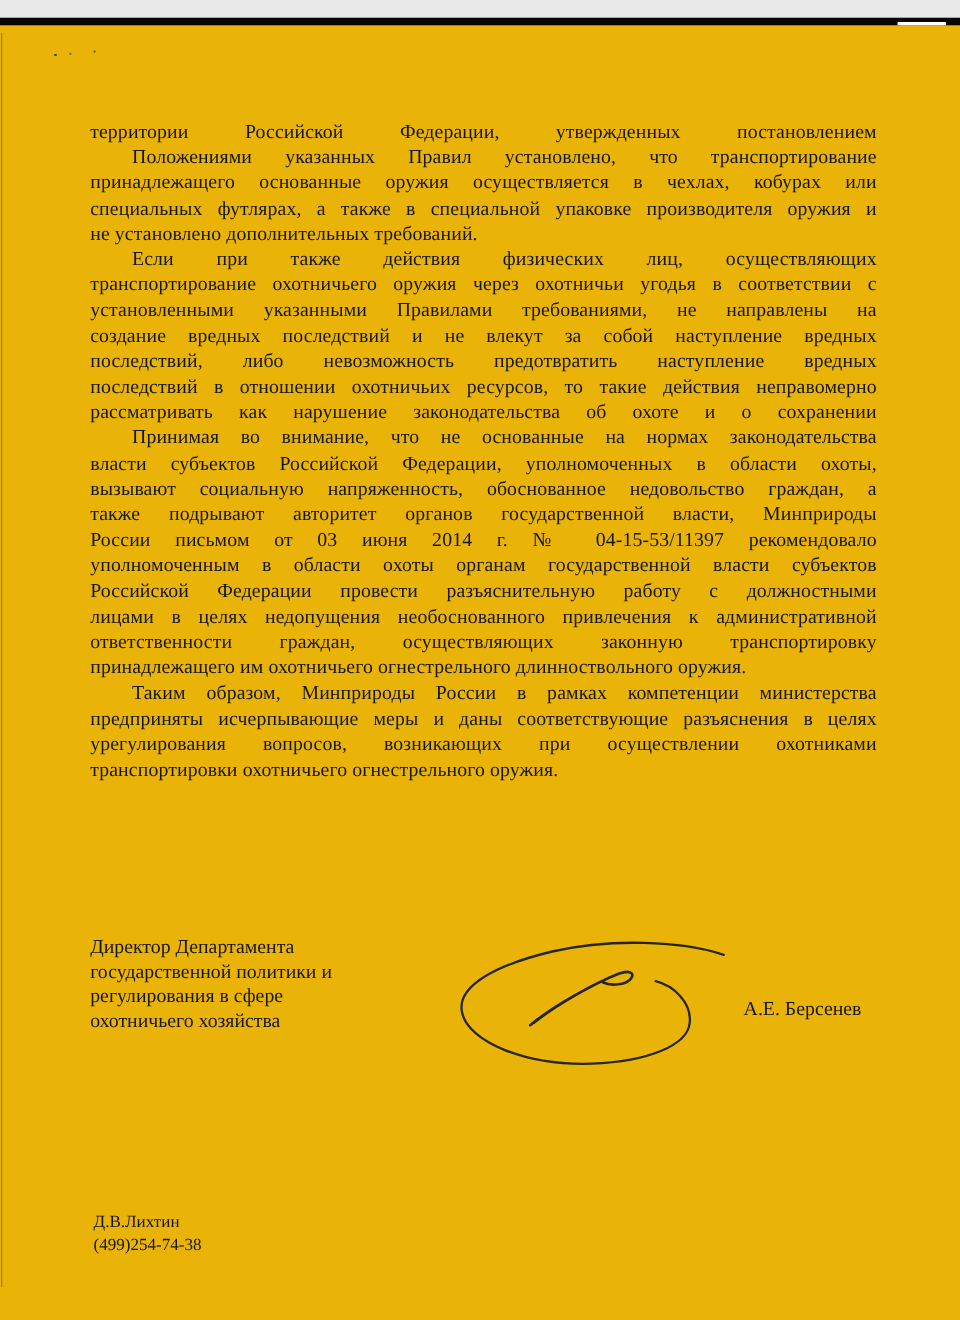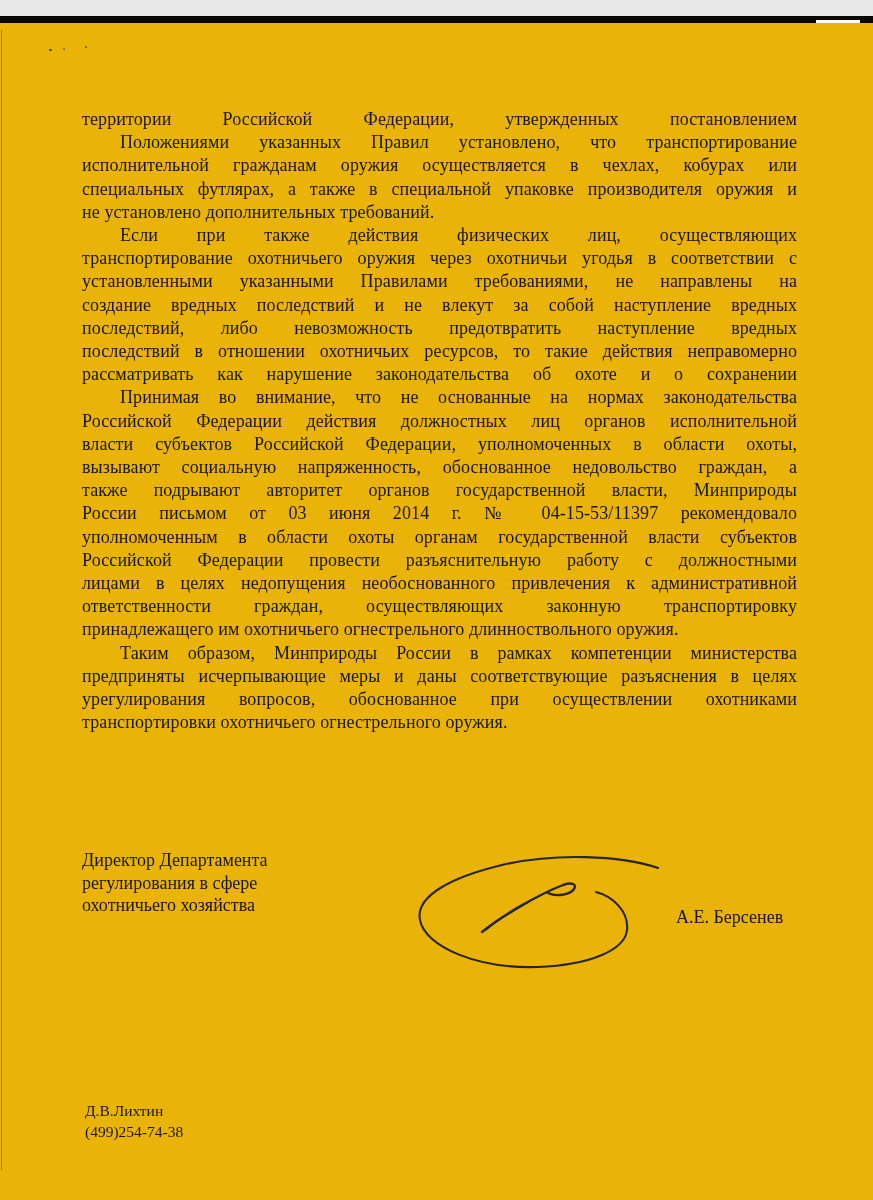--- a/index.html
+++ b/index.html
@@ -79,56 +79,56 @@
   <div class="speck s1"></div>
   <div class="speck s2"></div>
   <div class="speck s3"></div>
 
   <div class="body-text">
       <div>
         <div class="line">территории Российской Федерации, утвержденных постановлением</div>
       </div>
       <div>
         <div class="line indent">Положениями указанных Правил установлено, что транспортирование</div>
-        <div class="line">исполнительной гражданам оружия осуществляется в чехлах, кобурах или</div>
+        <div class="line">принадлежащего основанные оружия осуществляется в чехлах, кобурах или</div>
         <div class="line">специальных футлярах, а также в специальной упаковке производителя оружия и</div>
         <div class="line last">не установлено дополнительных требований.</div>
       </div>
       <div>
         <div class="line indent">Если при также действия физических лиц, осуществляющих</div>
         <div class="line">транспортирование охотничьего оружия через охотничьи угодья в соответствии с</div>
         <div class="line">установленными указанными Правилами требованиями, не направлены на</div>
         <div class="line">создание вредных последствий и не влекут за собой наступление вредных</div>
         <div class="line">последствий, либо невозможность предотвратить наступление вредных</div>
         <div class="line">последствий в отношении охотничьих ресурсов, то такие действия неправомерно</div>
         <div class="line">рассматривать как нарушение законодательства об охоте и о сохранении</div>
       </div>
       <div>
         <div class="line indent">Принимая во внимание, что не основанные на нормах законодательства</div>
-        <div class="line">Российской Федерации действия должностных лиц органов исполнительной</div>
         <div class="line">власти субъектов Российской Федерации, уполномоченных в области охоты,</div>
         <div class="line">вызывают социальную напряженность, обоснованное недовольство граждан, а</div>
         <div class="line">также подрывают авторитет органов государственной власти, Минприроды</div>
         <div class="line">России письмом от 03 июня 2014 г. № 04-15-53/11397 рекомендовало</div>
         <div class="line">уполномоченным в области охоты органам государственной власти субъектов</div>
         <div class="line">Российской Федерации провести разъяснительную работу с должностными</div>
         <div class="line">лицами в целях недопущения необоснованного привлечения к административной</div>
         <div class="line">ответственности граждан, осуществляющих законную транспортировку</div>
         <div class="line last">принадлежащего им охотничьего огнестрельного длинноствольного оружия.</div>
       </div>
       <div>
         <div class="line indent">Таким образом, Минприроды России в рамках компетенции министерства</div>
         <div class="line">предприняты исчерпывающие меры и даны соответствующие разъяснения в целях</div>
-        <div class="line">урегулирования вопросов, обоснованное при осуществлении охотниками</div>
+        <div class="line">урегулирования вопросов, возникающих при осуществлении охотниками</div>
         <div class="line last">транспортировки охотничьего огнестрельного оружия.</div>
       </div>
     </div>
 
   <div class="sig-block">
       <div>Директор Департамента</div>
+      <div>государственной политики и</div>
       <div>регулирования в сфере</div>
       <div>охотничьего хозяйства</div>
     </div>
 
   <svg class="sig-svg" width="262" height="128" viewBox="0 0 262 128" fill="none">
     <path d="M252,16 C214,3 148,1 96,13 C46,25 9,44 14,68 C19,95 72,117 132,115 C184,113 219,98 221,78 C223,59 206,44 190,40" stroke="#262626" stroke-width="2.1" fill="none" stroke-linecap="round"></path>
     <path d="M76,80 C96,63 136,41 157,33 C166,30 171,32 168,37 C164,43 150,45 142,41" stroke="#262626" stroke-width="2.4" fill="none" stroke-linecap="round"></path>
     <path d="M80,78 C100,62 132,44 152,35" stroke="#262626" stroke-width="1.2" fill="none" stroke-linecap="round"></path>
   </svg>
 

